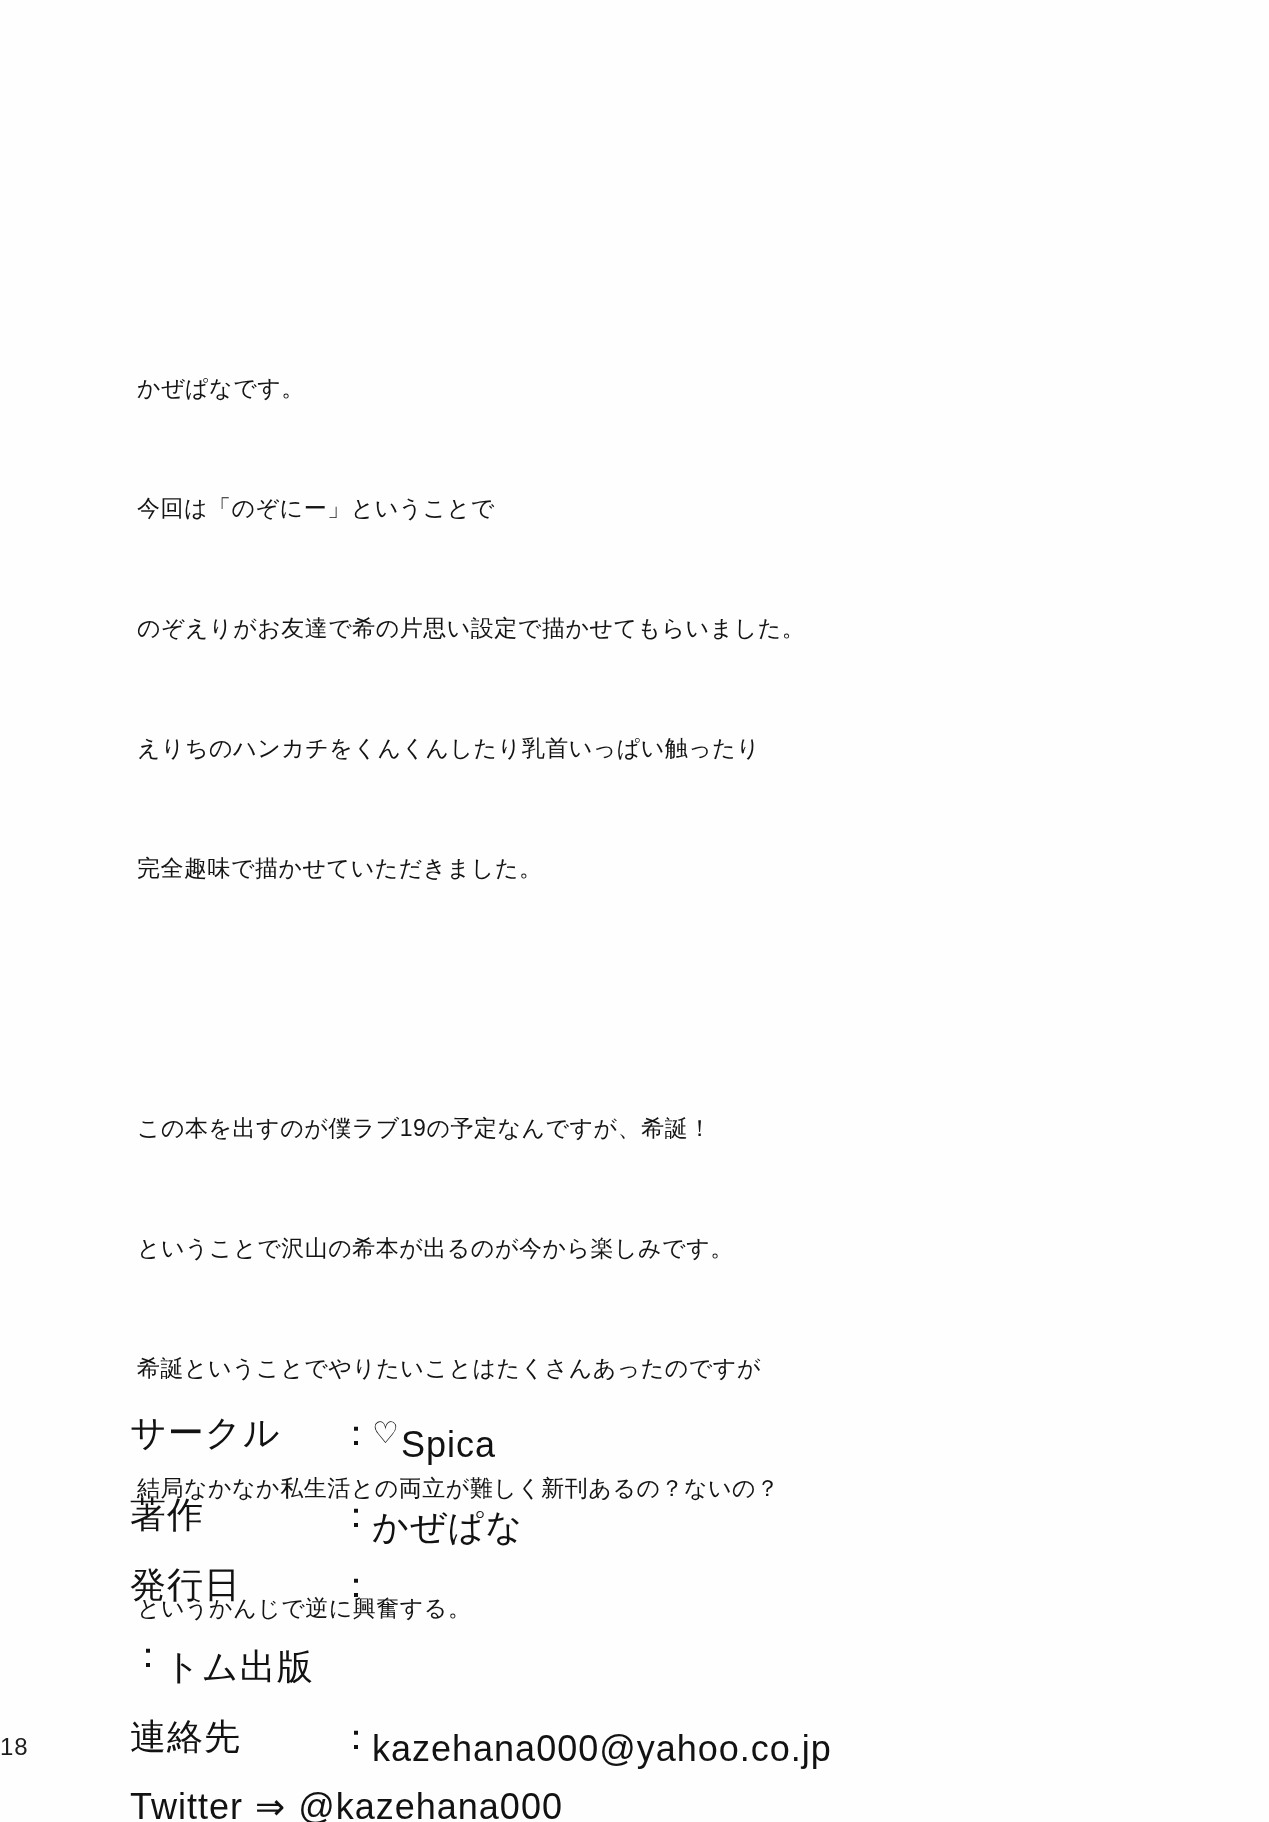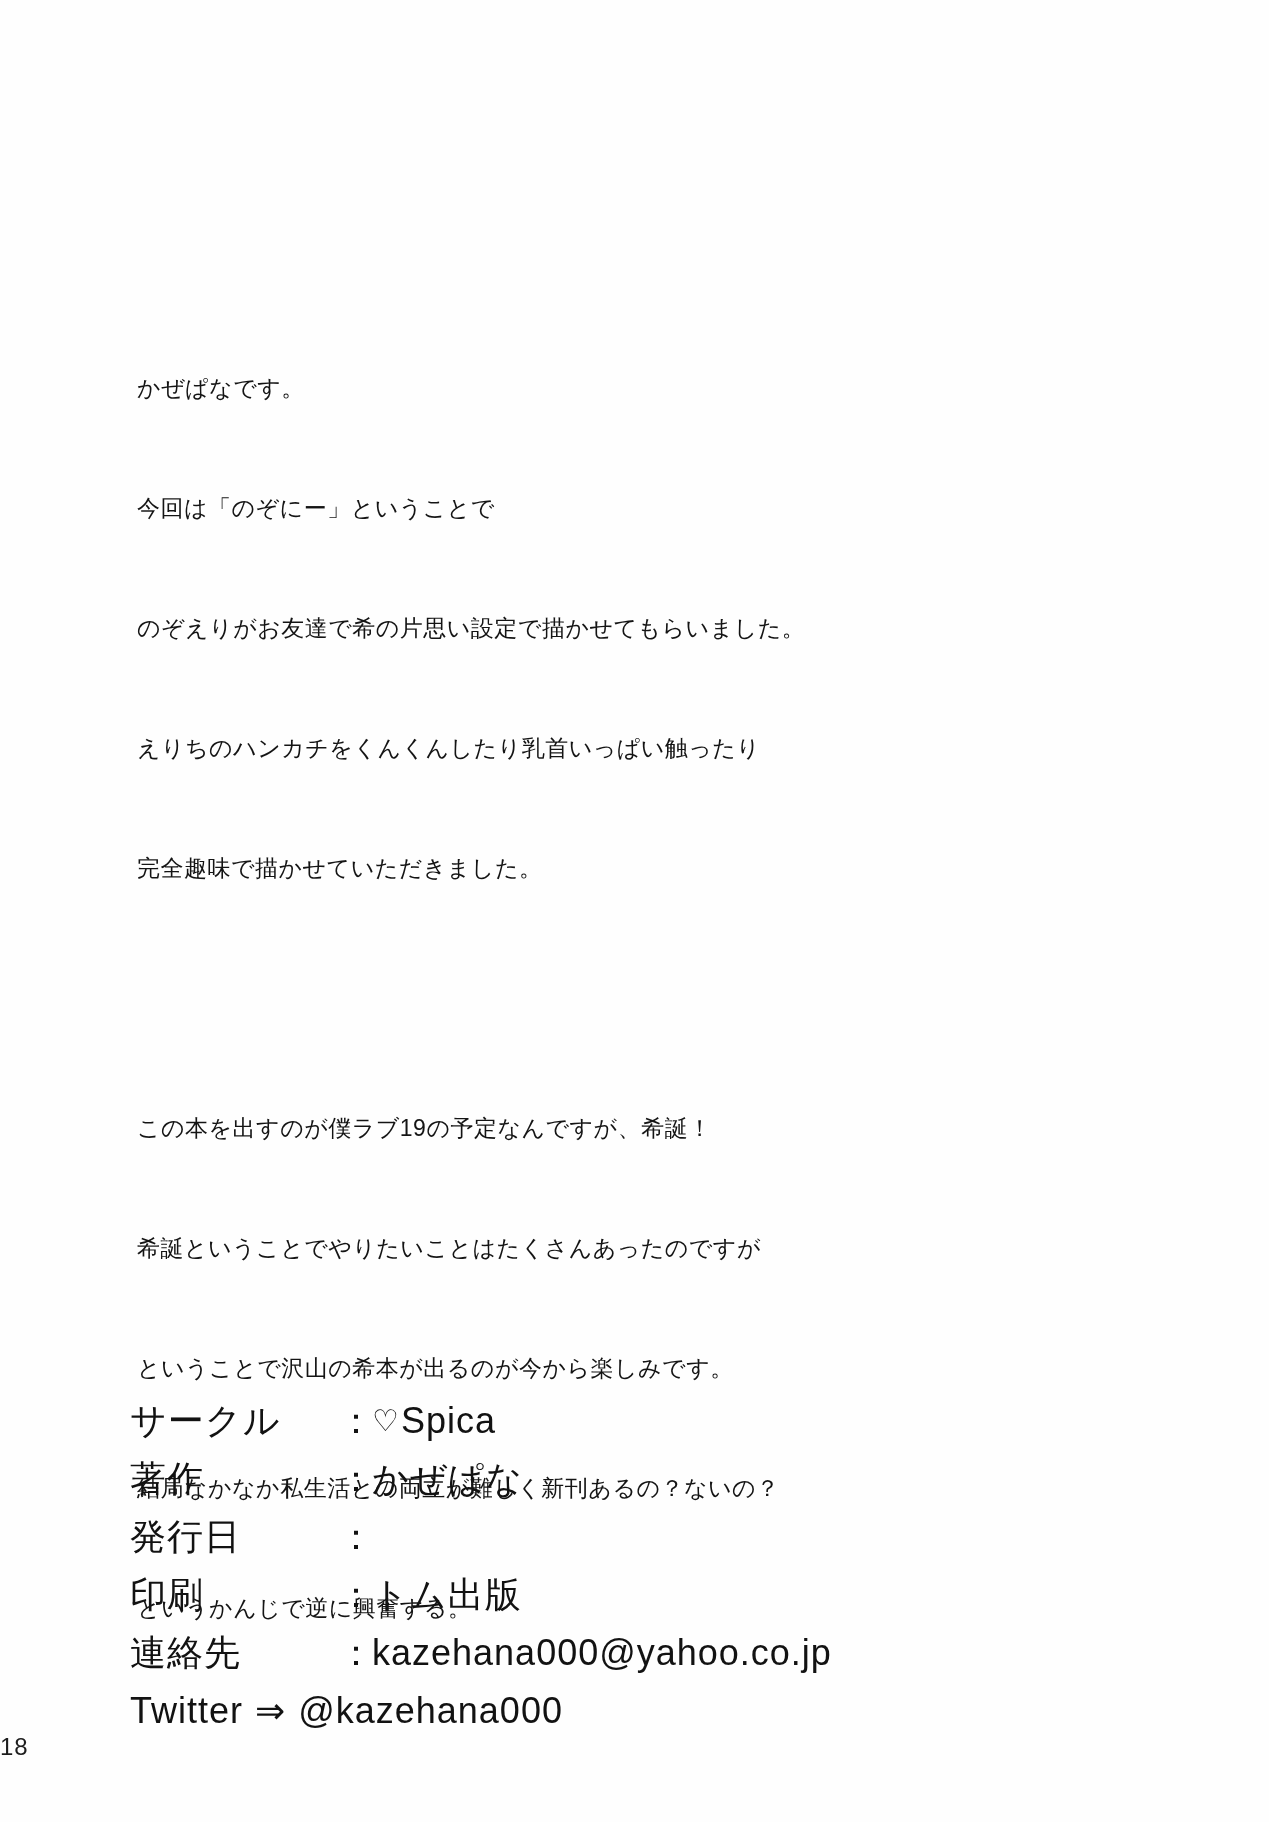--- a/index.html
+++ b/index.html
@@ -62,20 +62,21 @@
     flex: 0 0 208px;
     white-space: pre;
   }
   .colophon-row .sep {
     width: 34px;
     flex: 0 0 34px;
     text-align: left;
   }
   .colophon-row .value {
     white-space: pre;
+    margin-top: 24px;
   }
   .heart {
     color: #121212;
     font-size: 30px;
     padding-right: 1px;
   }
   .twitter-row {
     display: flex;
     align-items: baseline;
     font-size: 36px;
@@ -112,22 +113,22 @@
       <span class="line">今回は「のぞにー」ということで</span>
       <span class="line">のぞえりがお友達で希の片思い設定で描かせてもらいました。</span>
       <span class="line">えりちのハンカチをくんくんしたり乳首いっぱい触ったり</span>
       <span class="line">完全趣味で描かせていただきました。</span>
     </div>
 
     <div class="gap-lg"></div>
 
     <div class="para">
       <span class="line">この本を出すのが僕ラブ19の予定なんですが、希誕！</span>
+      <span class="line">ということで沢山の希本が出るのが今から楽しみです。</span>
       <span class="line">希誕ということでやりたいことはたくさんあったのですが</span>
-      <span class="line">ということで沢山の希本が出るのが今から楽しみです。</span>
       <span class="line">結局なかなか私生活との両立が難しく新刊あるの？ないの？</span>
       <span class="line">というかんじで逆に興奮する。</span>
     </div>
 
     <div class="gap-md"></div>
 
     <div class="para">
       
       
     </div>
@@ -148,21 +149,20 @@
       <span class="sep">：</span>
       <span class="value">かぜぱな</span>
     </div>
 
     <div class="colophon-row">
       <span class="label">発行日</span>
       <span class="sep">：</span>
     </div>
 
     <div class="colophon-row">
-      <span class="label">印刷</span>
       <span class="sep">：</span>
       <span class="value">トム出版</span>
     </div>
 
     <div class="colophon-row">
       <span class="label">連絡先</span>
       <span class="sep">：</span>
       <span class="value">kazehana000@yahoo.co.jp</span>
     </div>
 

